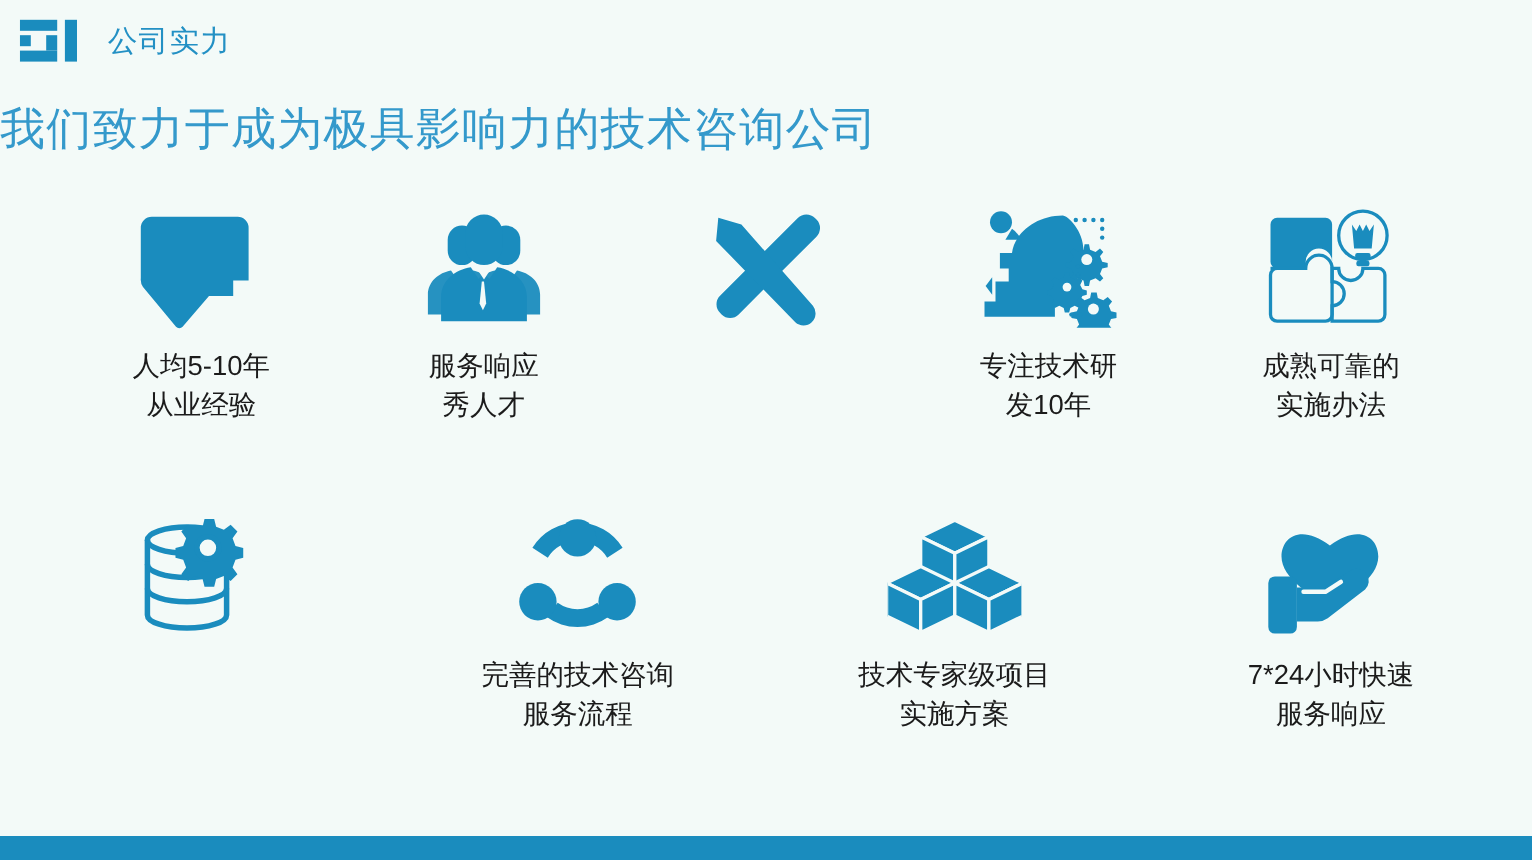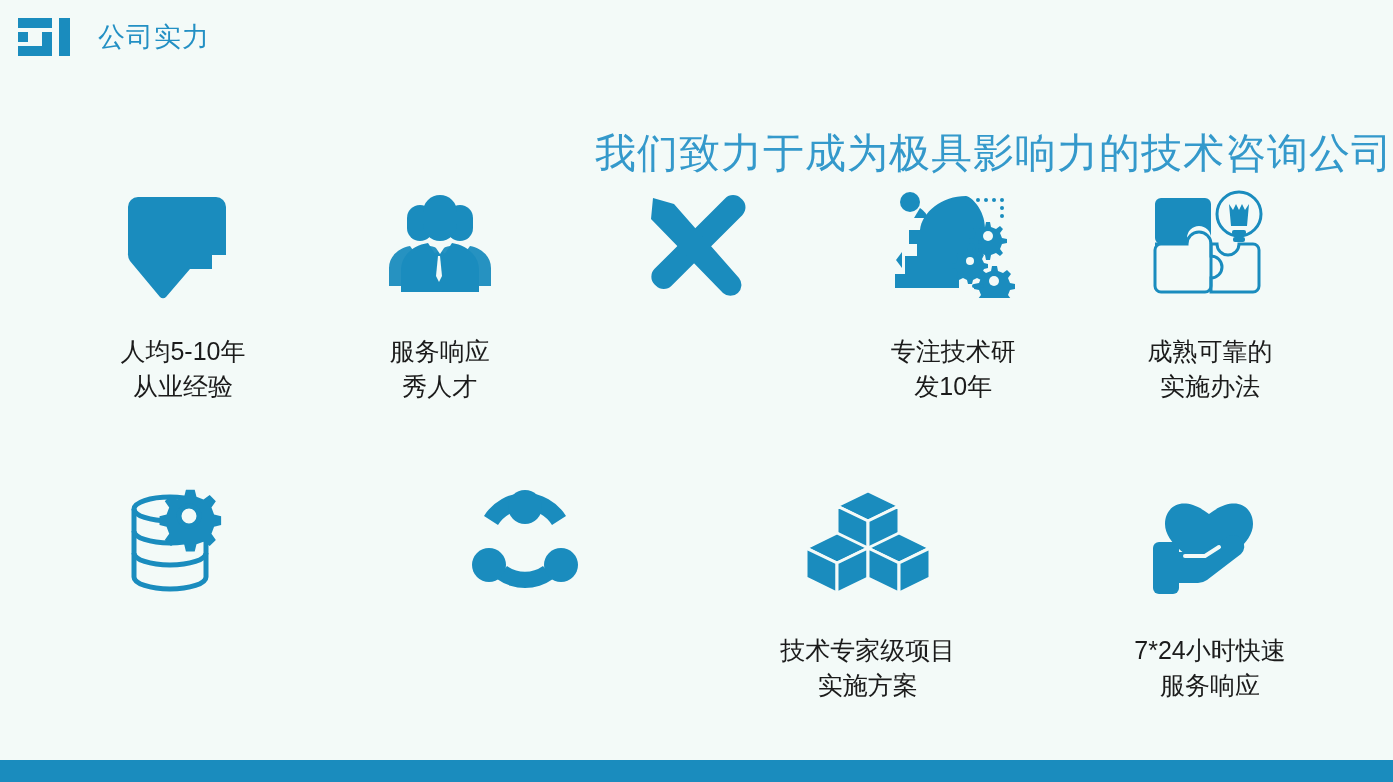--- a/index.html
+++ b/index.html
@@ -45,27 +45,26 @@
     letter-spacing: 1px;
     white-space: nowrap;
   }
 
   
   .headline {
     position: absolute;
     top: 92px;
     left: 0;
     width: 100%;
-    text-align: right;
+    text-align: left;
     font-size: 41px;
     line-height: 1.25;
     color: #3499cb;
     letter-spacing: 1px;
     white-space: nowrap;
-    margin-top: 36px;
   }
 
   
   .grid {
     position: absolute;
     top: 182px;
     left: 60px;
     width: 1273px;
     display: flex;
     flex-direction: column;
@@ -83,21 +82,21 @@
   }
   .icon-box {
     height: 120px;
     width: 130px;
     display: flex;
     align-items: center;
     justify-content: center;
   }
   .icon-box svg { display: block; }
   .cell-label {
-    margin-top: 32px;
+    margin-top: 14px;
     font-size: 25px;
     line-height: 1.38;
     color: #1b1b1b;
     text-align: center;
     white-space: pre-line;
   }
 
   
   .footer-bar {
     position: absolute;
@@ -257,20 +256,22 @@
             <g fill="#1a8cbe">
               <path d="M58 10 a48 48 0 0 0 -41 23 l14 9 a31 31 0 0 1 27 -15 z"></path>
               <path d="M58 10 a48 48 0 0 1 41 23 l-14 9 a31 31 0 0 0 -27 -15 z"></path>
               <path d="M30 96 a48 48 0 0 0 56 0 l-10 -13 a31 31 0 0 1 -36 0 z"></path>
               <circle cx="58" cy="24" r="17"></circle>
               <circle cx="22" cy="82" r="17"></circle>
               <circle cx="94" cy="82" r="17"></circle>
             </g>
           </svg>
         </div>
+        <div class="cell-label">完善的技术咨询
+服务流程</div>
       </div>
 
       <div class="cell">
         <div class="icon-box">
           <svg width="122" height="112" viewBox="0 0 122 112" xmlns="http://www.w3.org/2000/svg">
             <g fill="#1a8cbe" stroke="#f3faf8" stroke-width="3" stroke-linejoin="round">
 
               <polygon points="61,6 92,21 61,36 30,21"></polygon>
               <polygon points="30,21 61,36 61,68 30,53"></polygon>
               <polygon points="92,21 92,53 61,68 61,36"></polygon>

